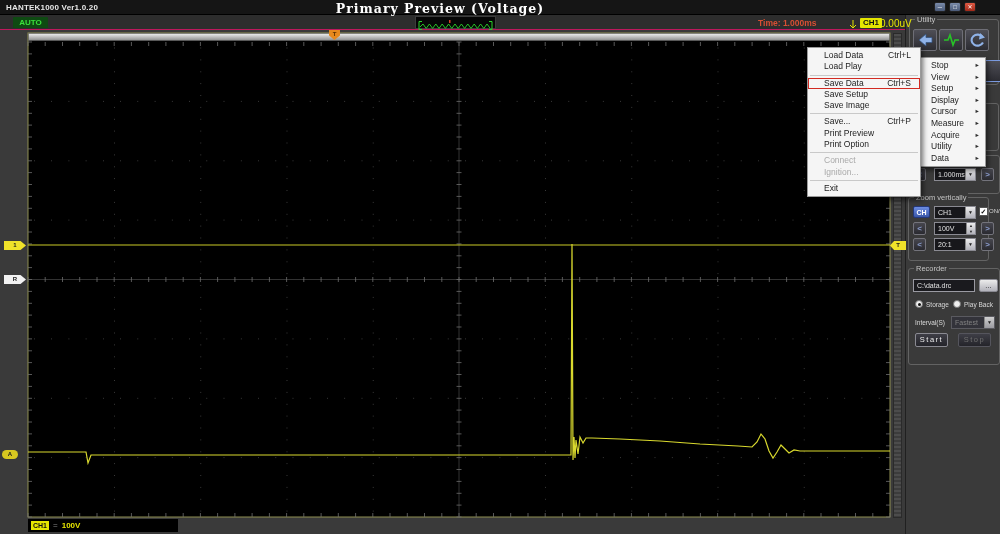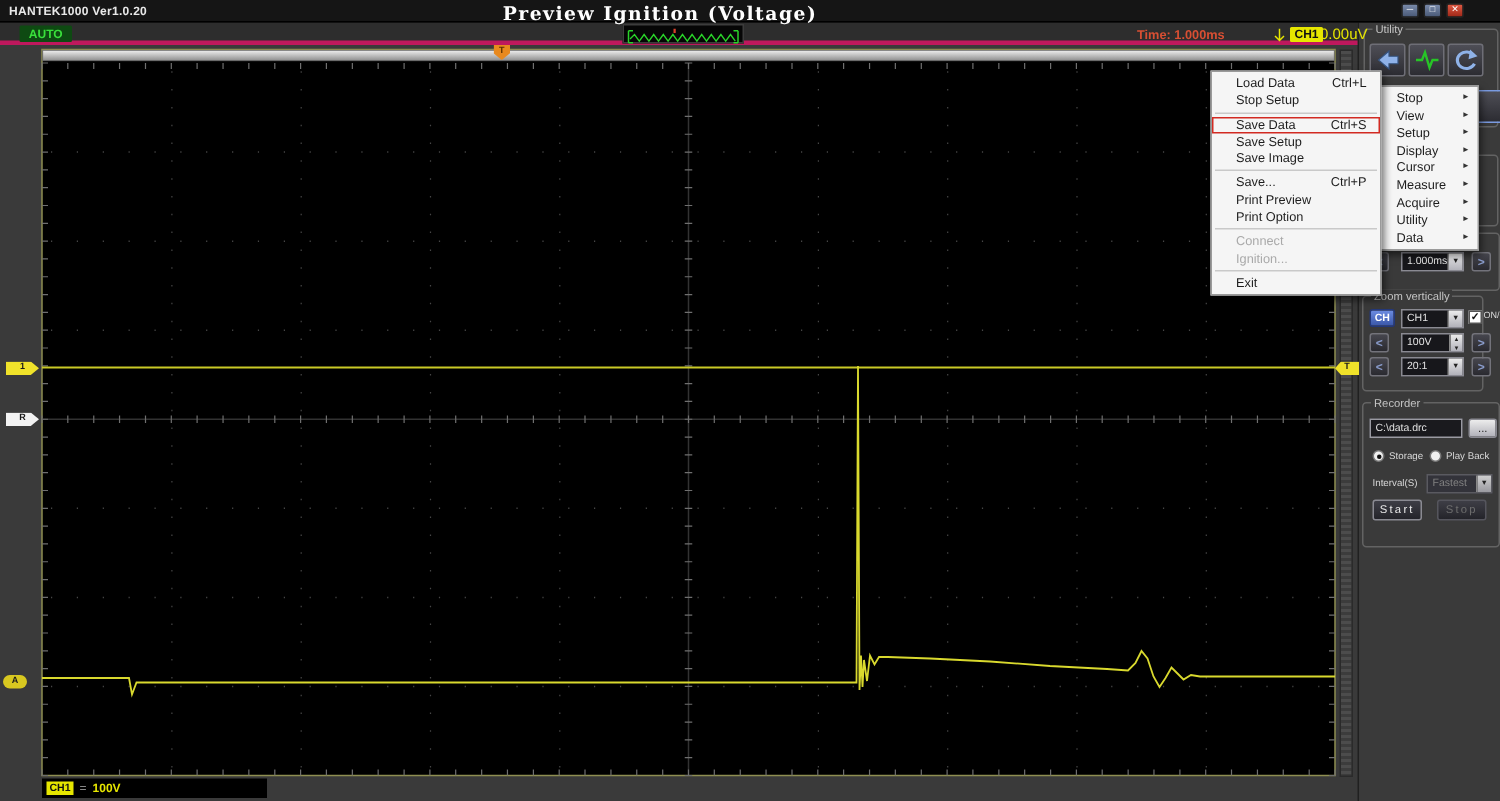--- a/index.html
+++ b/index.html
@@ -7,21 +7,21 @@
   body{position:relative;background:#3a3a3a;font-family:"Liberation Sans",sans-serif;-webkit-font-smoothing:antialiased}
 
   
   #titlebar{position:absolute;left:0;top:0;width:1000px;height:15px;background:#151515;border-bottom:1px solid #000;z-index:5}
   #apptitle{position:absolute;left:6px;top:3px;font-size:8px;font-weight:bold;color:#e8e8e8;letter-spacing:.2px}
   #doctitle{position:absolute;left:0;width:880px;top:1px;text-align:center;font-family:"DejaVu Serif","Liberation Serif",serif;font-size:12.5px;font-weight:bold;color:#fff;letter-spacing:1px}
   .winbtn{position:absolute;top:2px;width:12px;height:10px;border:1px solid #222;border-radius:2px;background:linear-gradient(#7a8baa,#4a5a78);color:#fff;font-size:6px;line-height:8px;text-align:center}
   #btn-close{background:linear-gradient(#e05a44,#a02818)}
 
   
-  #toolbar{position:absolute;left:0;top:15px;width:905px;height:15px;background:#2d2d2d;border-bottom:3px solid #be185d;z-index:4}
+  #toolbar{position:absolute;left:0;top:15px;width:905px;height:15px;background:#2d2d2d;border-bottom:1px solid #be185d;z-index:4}
   #autobadge{position:absolute;left:13px;top:2px;width:35px;height:11px;background:#0e4a12;color:#39e03b;font-size:8px;font-weight:bold;text-align:center;line-height:11px;border-radius:1px}
   #previewbox{position:absolute;left:415px;top:1px;width:81px;height:13px;background:#060606;border:1px solid #3c3c3c}
   #timelabel{position:absolute;left:758px;top:3px;font-size:8.5px;color:#d84f33;font-weight:bold}
   #trigicon{position:absolute;left:849px;top:2px}
   #chbadge{position:absolute;left:860px;top:2.5px;background:#e6e600;color:#111;font-size:8px;font-weight:bold;padding:0 3px;height:10px;line-height:10px;border-radius:1px}
   #chvalue{position:absolute;left:880px;top:3px;font-size:10px;color:#e6e600;font-weight:normal}
 
   
   #scope{position:absolute;left:0;top:30px;width:905px;height:504px;background:#3a3a3a}
   #scope-svg{position:absolute;left:0;top:0}
@@ -65,21 +65,21 @@
   .mi.hl{outline:1.5px solid #d22a22;outline-offset:-1.5px}
   .msep{height:1px;background:#c9c9c9;margin:2px 2px}
   .mm{height:11.6px;line-height:11.6px;padding:0 6px 0 15px;font-size:8.5px;position:relative;white-space:nowrap}
   .mm .ar{position:absolute;right:5px;top:0;font-size:5.5px;color:#333}
 </style>
 </head>
 <body>
 
 <div id="titlebar">
   <span id="apptitle">HANTEK1000 Ver1.0.20</span>
-  <span id="doctitle">Preview Ignition (Voltage)</span>
+  <span id="doctitle">Primary Preview (Voltage)</span>
   <span class="winbtn" style="left:934px">─</span>
   <span class="winbtn" style="left:949px">□</span>
   <span class="winbtn" id="btn-close" style="left:964px">✕</span>
 </div>
 
 <div id="toolbar">
   <span id="autobadge">AUTO</span>
   <div id="previewbox">
     <svg id="preview-svg" width="79" height="11">
       <path d="M3 1.5 V9.5 M3 1.5 h3 M3 9.5 h3 M76 1.5 V9.5 M76 1.5 h-3 M76 9.5 h-3" stroke="#2ad42a" stroke-width="1" fill="none"></path>
@@ -210,21 +210,21 @@
   <div class="mm"><span>Display</span><span class="ar">►</span></div>
   <div class="mm"><span>Cursor</span><span class="ar">►</span></div>
   <div class="mm"><span>Measure</span><span class="ar">►</span></div>
   <div class="mm"><span>Acquire</span><span class="ar">►</span></div>
   <div class="mm"><span>Utility</span><span class="ar">►</span></div>
   <div class="mm"><span>Data</span><span class="ar">►</span></div>
 </div>
 
 <div class="menu" id="filemenu" style="left:807px;top:47px;width:114px">
   <div class="mi"><span>Load Data</span><span class="sc">Ctrl+L</span></div>
-  <div class="mi"><span>Stop Setup</span></div>
+  <div class="mi"><span>Load Play</span></div>
   <div class="msep"></div>
   <div class="mi hl"><span>Save Data</span><span class="sc">Ctrl+S</span></div>
   <div class="mi"><span>Save Setup</span></div>
   <div class="mi"><span>Save Image</span></div>
   <div class="msep"></div>
   <div class="mi"><span>Save...</span><span class="sc">Ctrl+P</span></div>
   <div class="mi"><span>Print Preview</span></div>
   <div class="mi"><span>Print Option</span></div>
   <div class="msep"></div>
   <div class="mi dis"><span>Connect</span></div>

